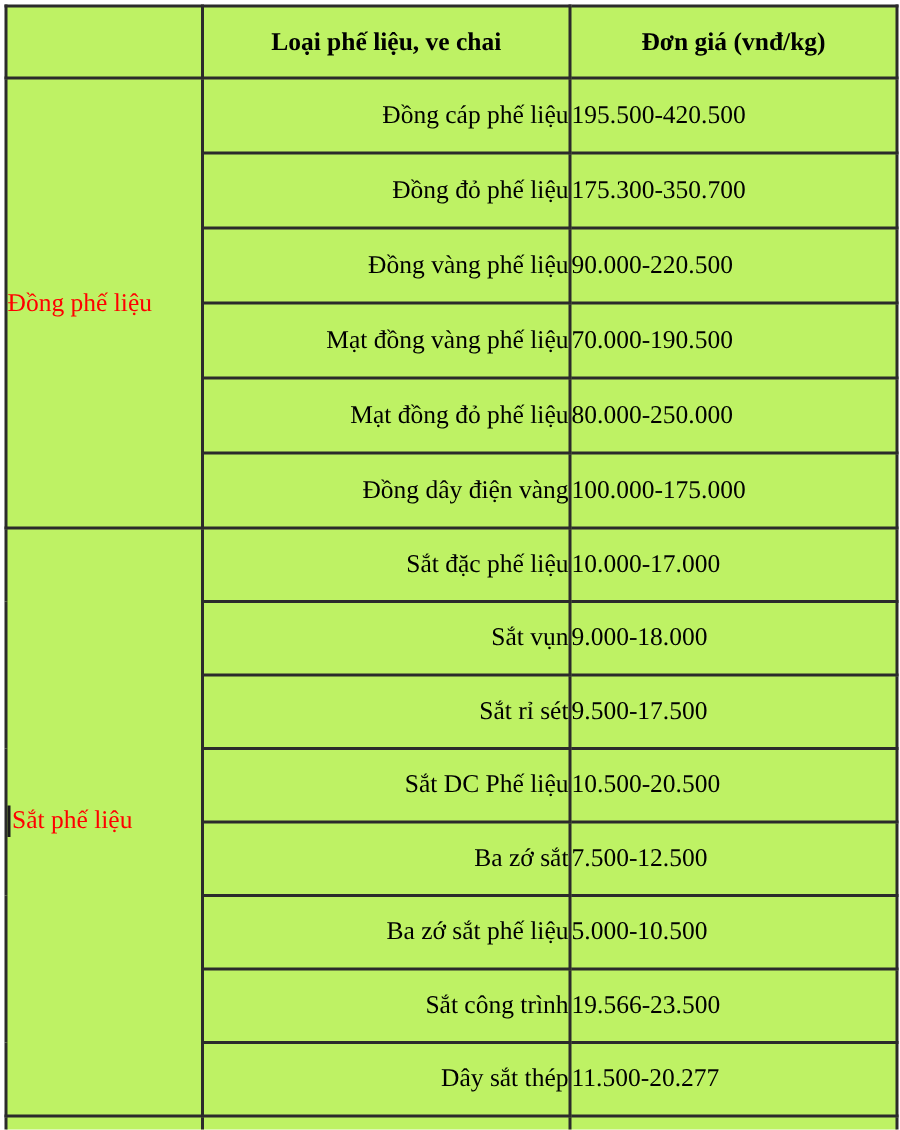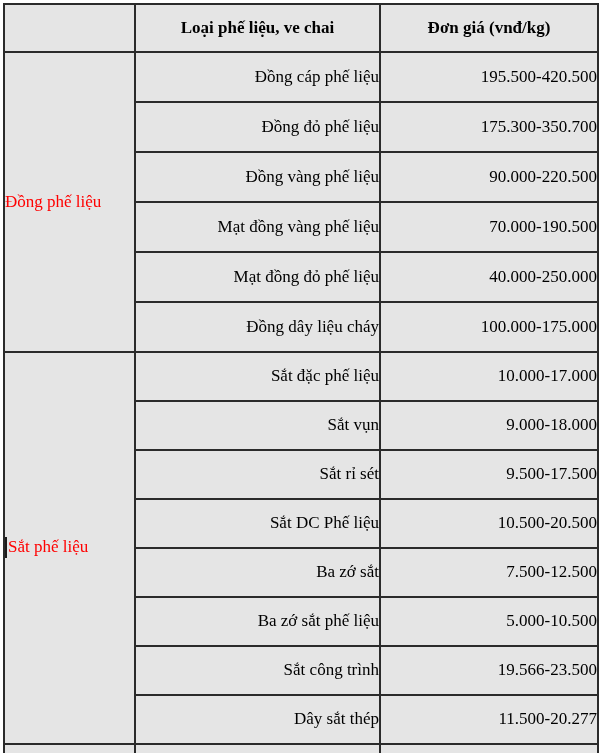--- a/index.html
+++ b/index.html
@@ -20,21 +20,21 @@
     margin-left: 3px;
     margin-top: 3px;
     width: 594px;
   }
   table.price-table td {
     border: 2px solid #2b2b2b;
     padding: 0;
     vertical-align: middle;
     font-size: 17px;
     line-height: 1.2;
-    background: #e5e5e5;
+    background: #bef264;
     margin-left: 48px;
   }
   tr.header-row { height: 48px; }
   tr.copper-row { height: 50px; }
   tr.iron-row   { height: 49px; }
   tr.partial-row { height: 24px; }
 
   td.header-cell {
     font-weight: bold;
     text-align: center;
@@ -42,21 +42,21 @@
   td.group-cell {
     text-align: left;
     color: #ff0000;
     font-size: 18px;
   }
   td.name-cell {
     text-align: right;
     padding-left: 13px;
   }
   td.price-cell {
-    text-align: right;
+    text-align: left;
   }
   .text-cursor {
     display: inline-block;
     width: 2px;
     height: 21px;
     background: #1c1c1c;
     vertical-align: middle;
     margin-right: 1px;
     position: relative;
     top: -1px;
@@ -91,24 +91,24 @@
   <tr class="copper-row">
     <td class="name-cell">Đồng vàng phế liệu</td>
     <td class="price-cell">90.000-220.500</td>
   </tr>
   <tr class="copper-row">
     <td class="name-cell">Mạt đồng vàng phế liệu</td>
     <td class="price-cell">70.000-190.500</td>
   </tr>
   <tr class="copper-row">
     <td class="name-cell">Mạt đồng đỏ phế liệu</td>
-    <td class="price-cell">40.000-250.000</td>
+    <td class="price-cell">80.000-250.000</td>
   </tr>
   <tr class="copper-row">
-    <td class="name-cell">Đồng dây liệu cháy</td>
+    <td class="name-cell">Đồng dây điện vàng</td>
     <td class="price-cell">100.000-175.000</td>
   </tr>
 
   <tr class="iron-row">
     <td class="group-cell" rowspan="8"><span class="text-cursor"></span><span>Sắt phế liệu</span></td>
     <td class="name-cell">Sắt đặc phế liệu</td>
     <td class="price-cell">10.000-17.000</td>
   </tr>
   <tr class="iron-row">
     <td class="name-cell">Sắt vụn</td>

